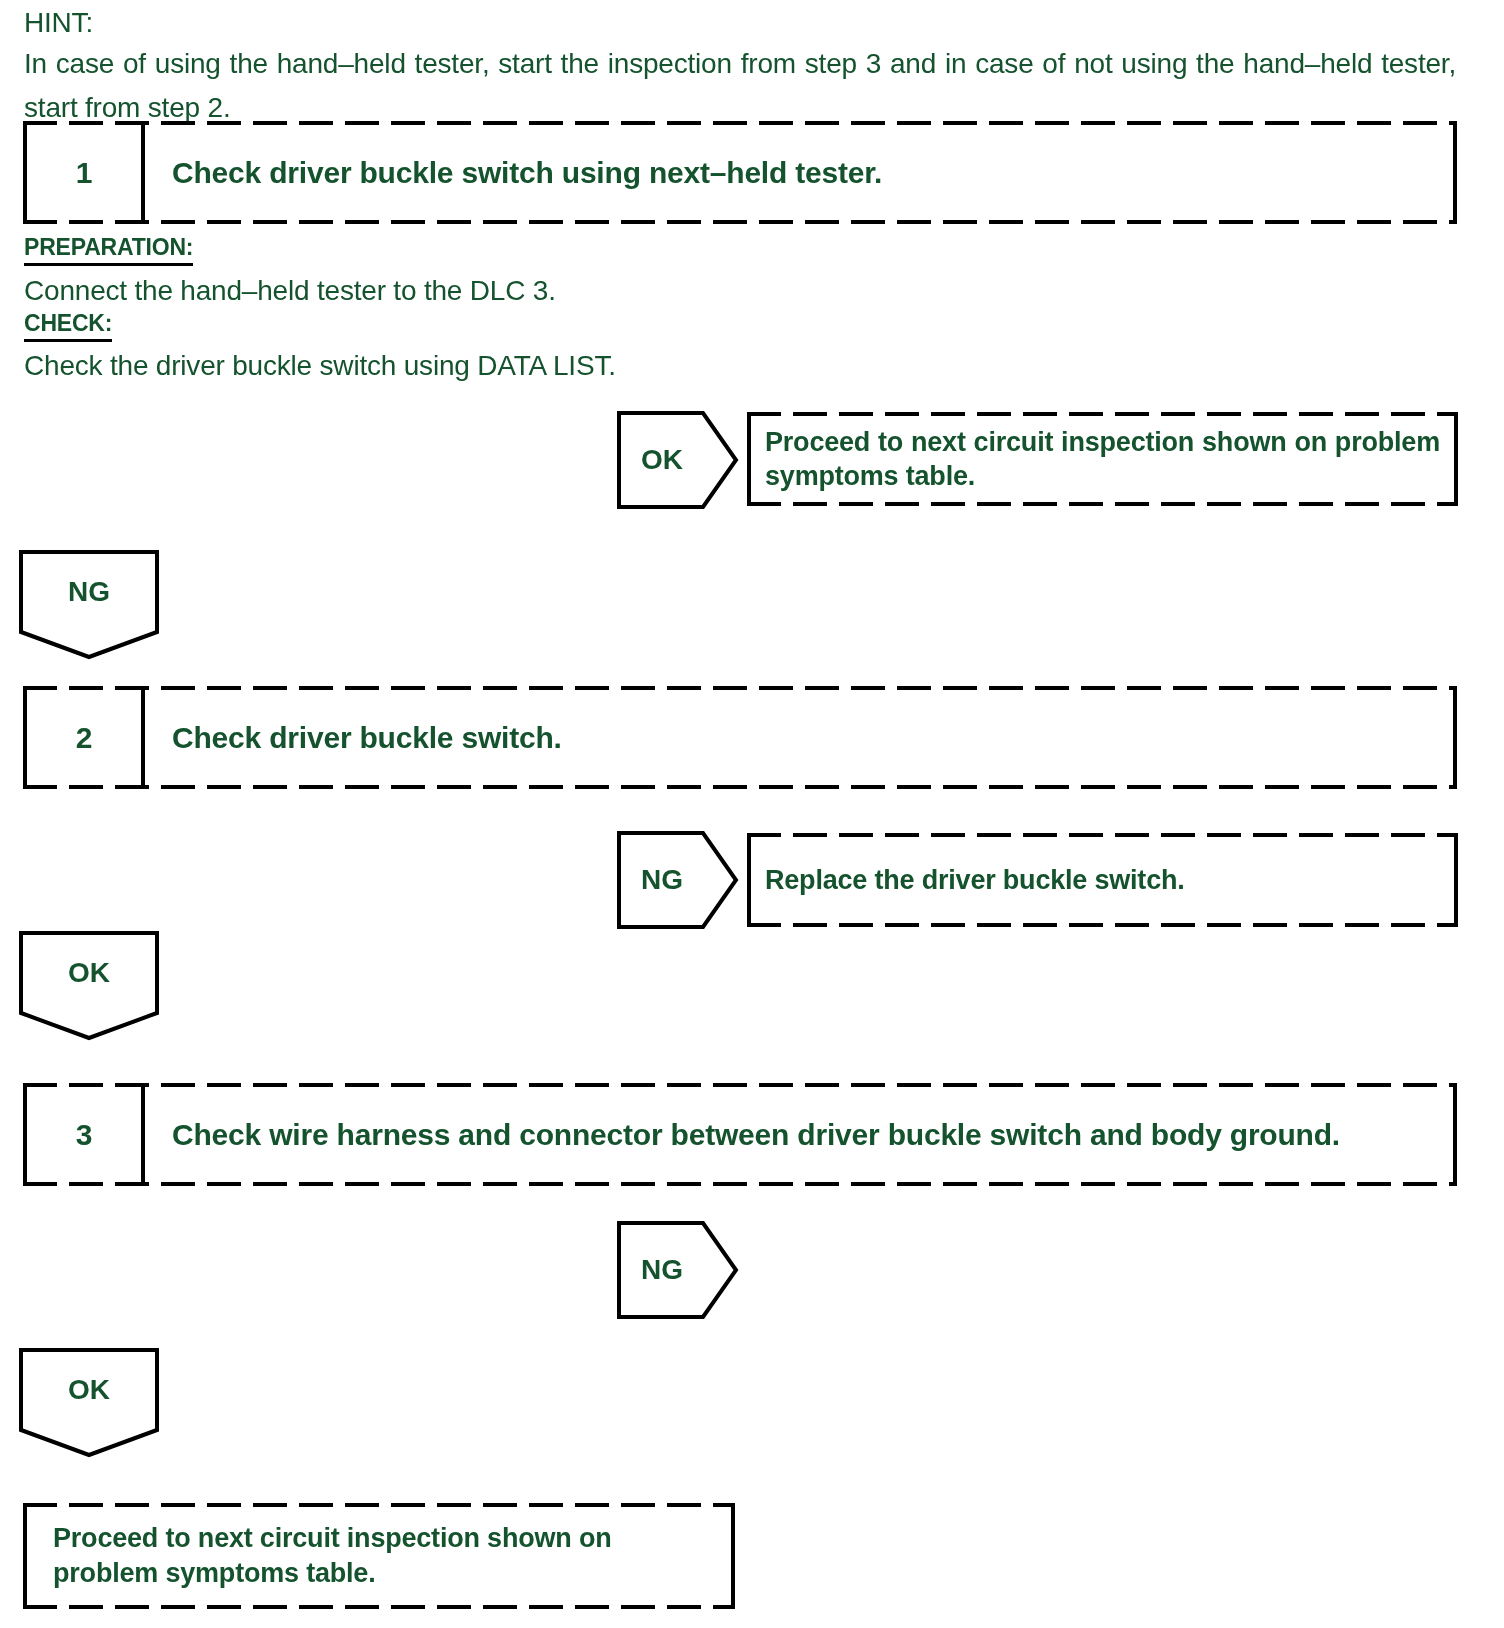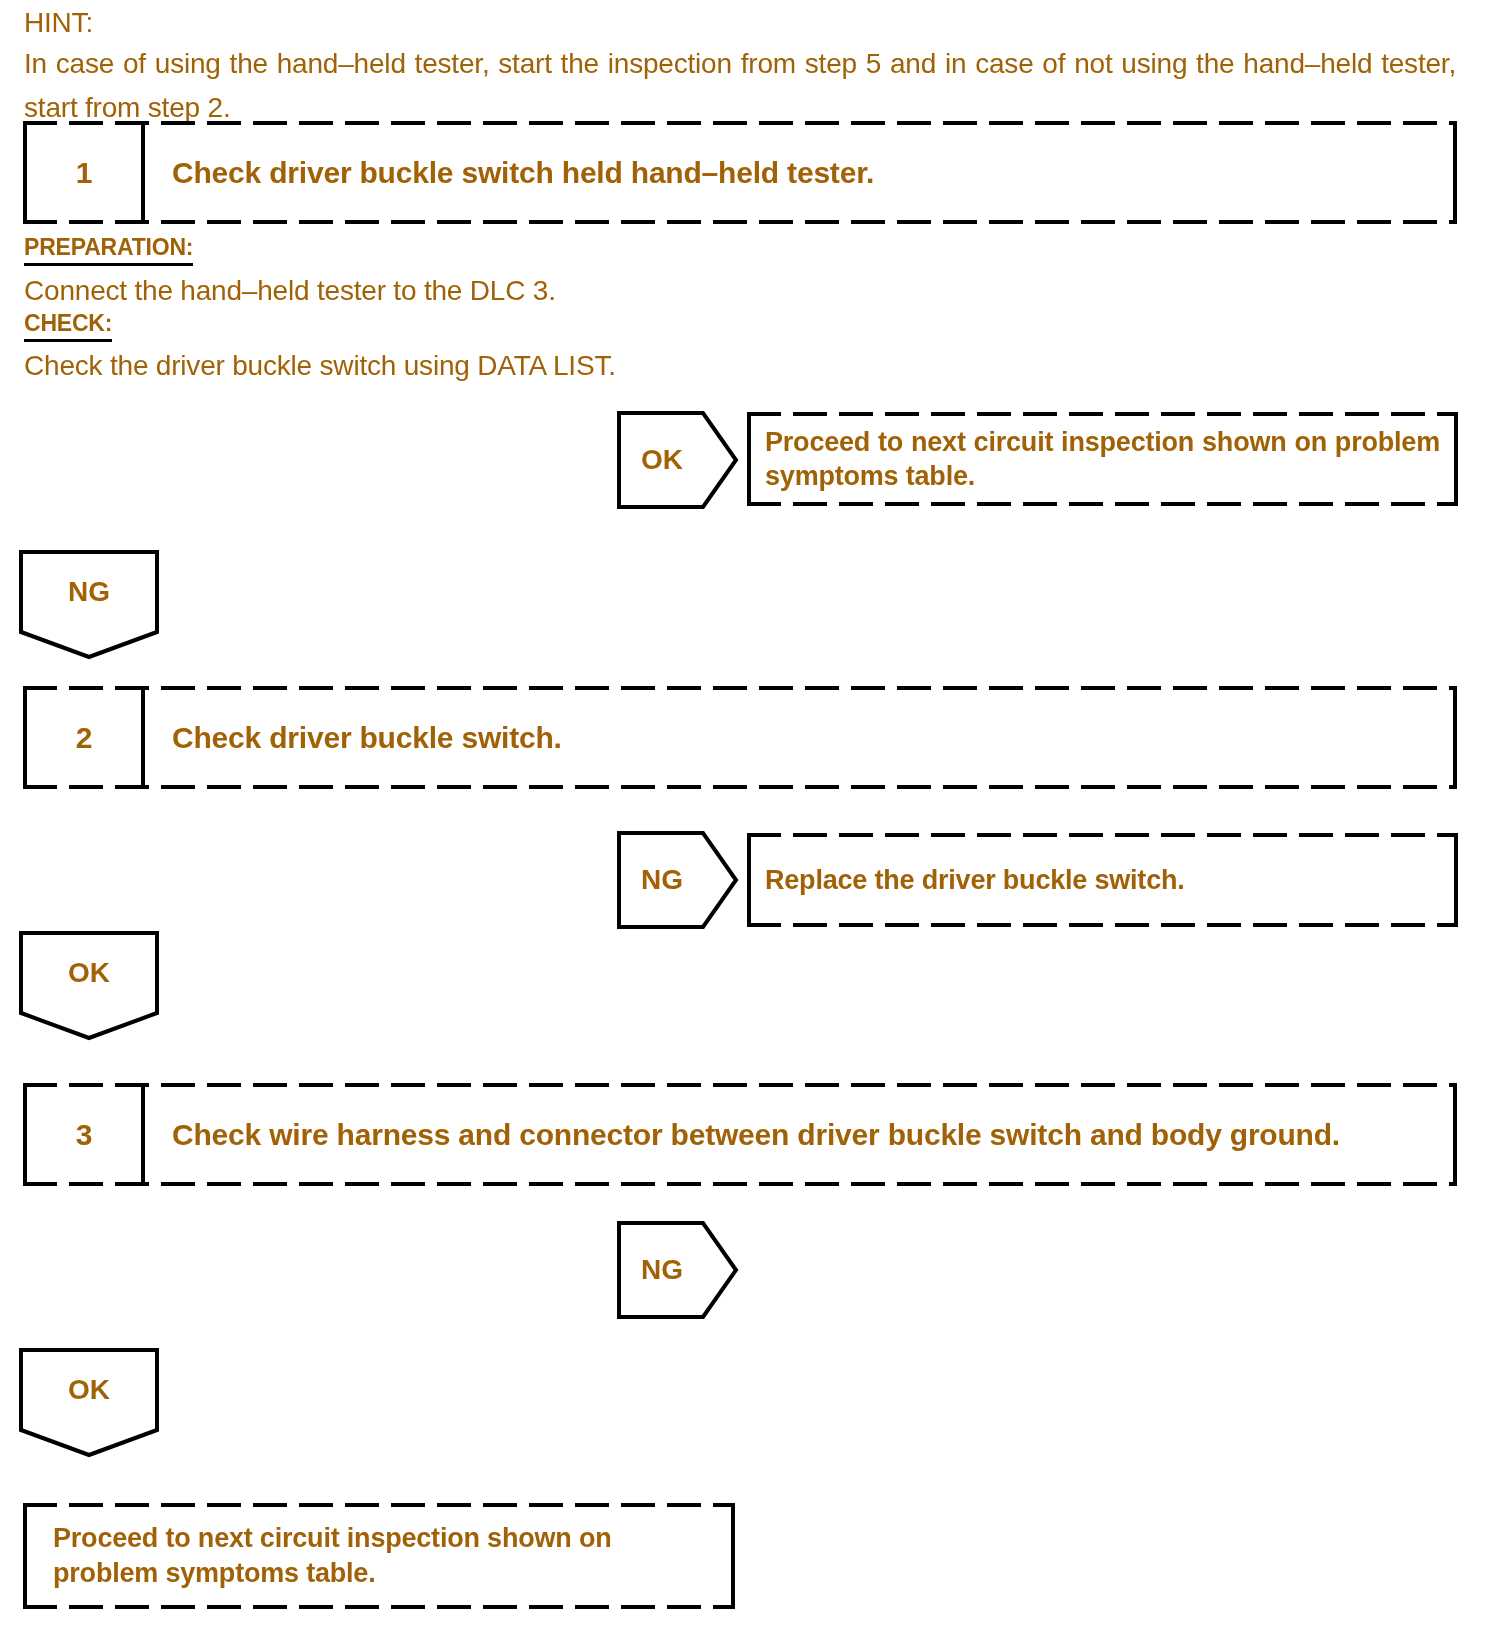--- a/index.html
+++ b/index.html
@@ -1,17 +1,17 @@
 <!DOCTYPE html>
 <html><head>
 <meta charset="utf-8">
 <style>
   html,body { margin:0; padding:0; background:#ffffff; }
   #page {
-    position:relative; width:1504px; height:1628px; background:#fff; color:#a16207;
+    position:relative; width:1504px; height:1628px; background:#fff; color:#14532d;
     font-family:"Liberation Sans","DejaVu Sans",sans-serif; overflow:hidden;
   }
   .abs { position:absolute; }
 
   
   .plain { font-size:28px; line-height:38px; letter-spacing:-0.2px; }
   .hint-par { width:1432px; text-align:justify; line-height:44px; }
   .ulabel {
     font-size:23px; font-weight:bold; letter-spacing:-0.2px;
     border-bottom:3px solid #000; padding-bottom:2px; display:inline-block;
@@ -61,25 +61,25 @@
   }
   .arrow-lbl { left:2px; top:2px; width:86px; height:94px; }
   .down-lbl  { left:3px; top:3px; width:136px; height:80px; }
 </style>
 </head>
 <body>
 
 <div id="page">
 
   <div class="abs plain" style="left:24px; top:4px;">HINT:</div>
-  <div class="abs plain hint-par" style="left:24px; top:42px;">In case of using the hand–held tester, start the inspection from step 5 and in case of not using the hand–held tester, start from step 2.</div>
+  <div class="abs plain hint-par" style="left:24px; top:42px;">In case of using the hand–held tester, start the inspection from step 3 and in case of not using the hand–held tester, start from step 2.</div>
 
   <div class="dashed-box step-box" style="left:23px; top:121px; width:1434px; height:103px;">
     <div class="step-num">1</div>
-    <div class="step-title">Check driver buckle switch held hand–held tester.</div>
+    <div class="step-title">Check driver buckle switch using next–held tester.</div>
   </div>
 
   <div class="abs" style="left:24px; top:234px;">
     <span class="ulabel">PREPARATION:</span>
   </div>
   <div class="abs plain" style="left:24px; top:272px;">Connect the hand–held tester to the DLC 3.</div>
   <div class="abs" style="left:24px; top:310px;">
     <span class="ulabel">CHECK:</span>
   </div>
   <div class="abs plain" style="left:24px; top:347px;">Check the driver buckle switch using DATA LIST.</div>

